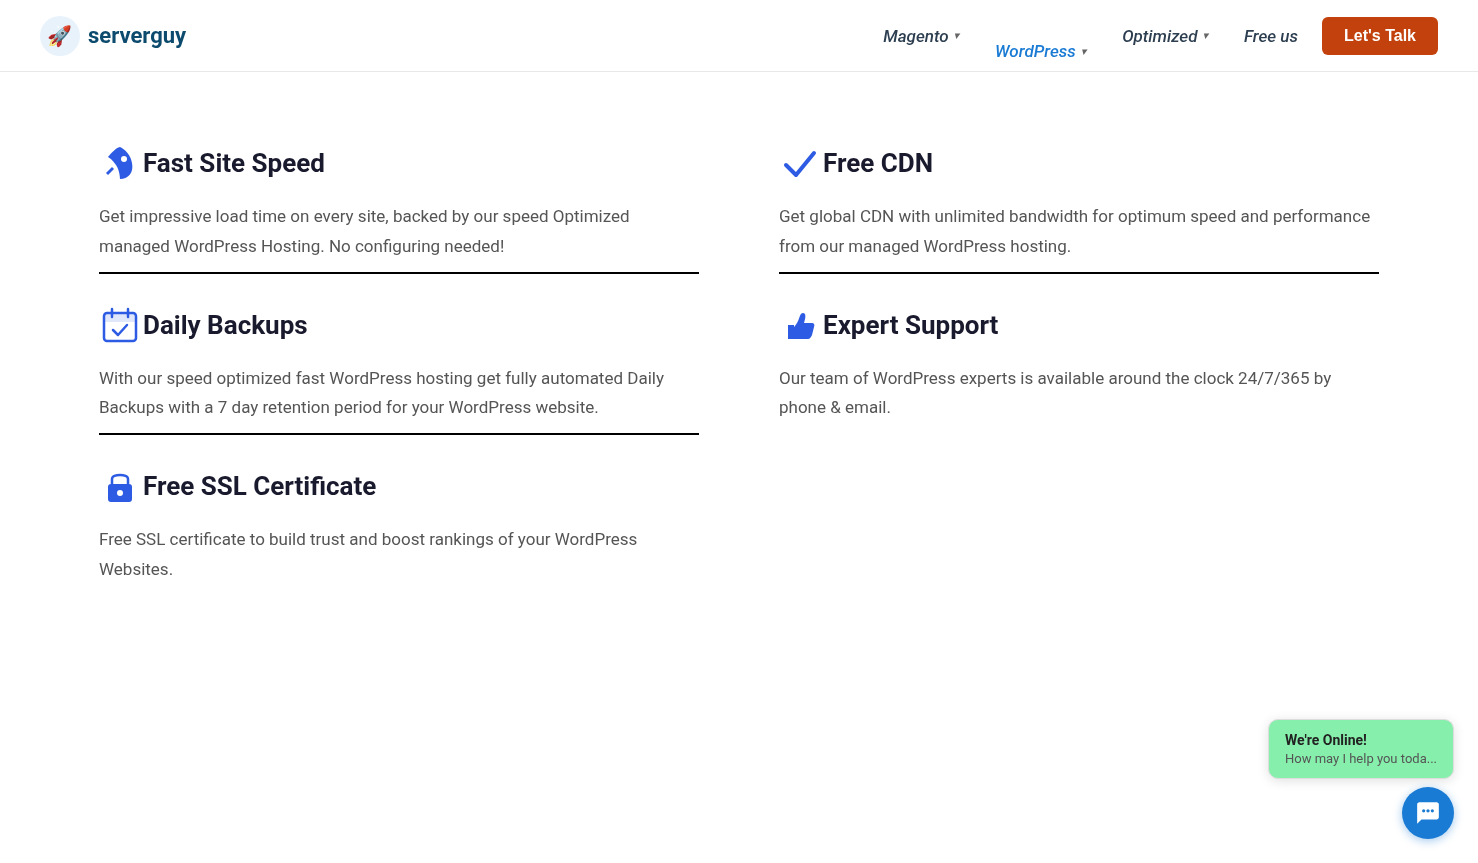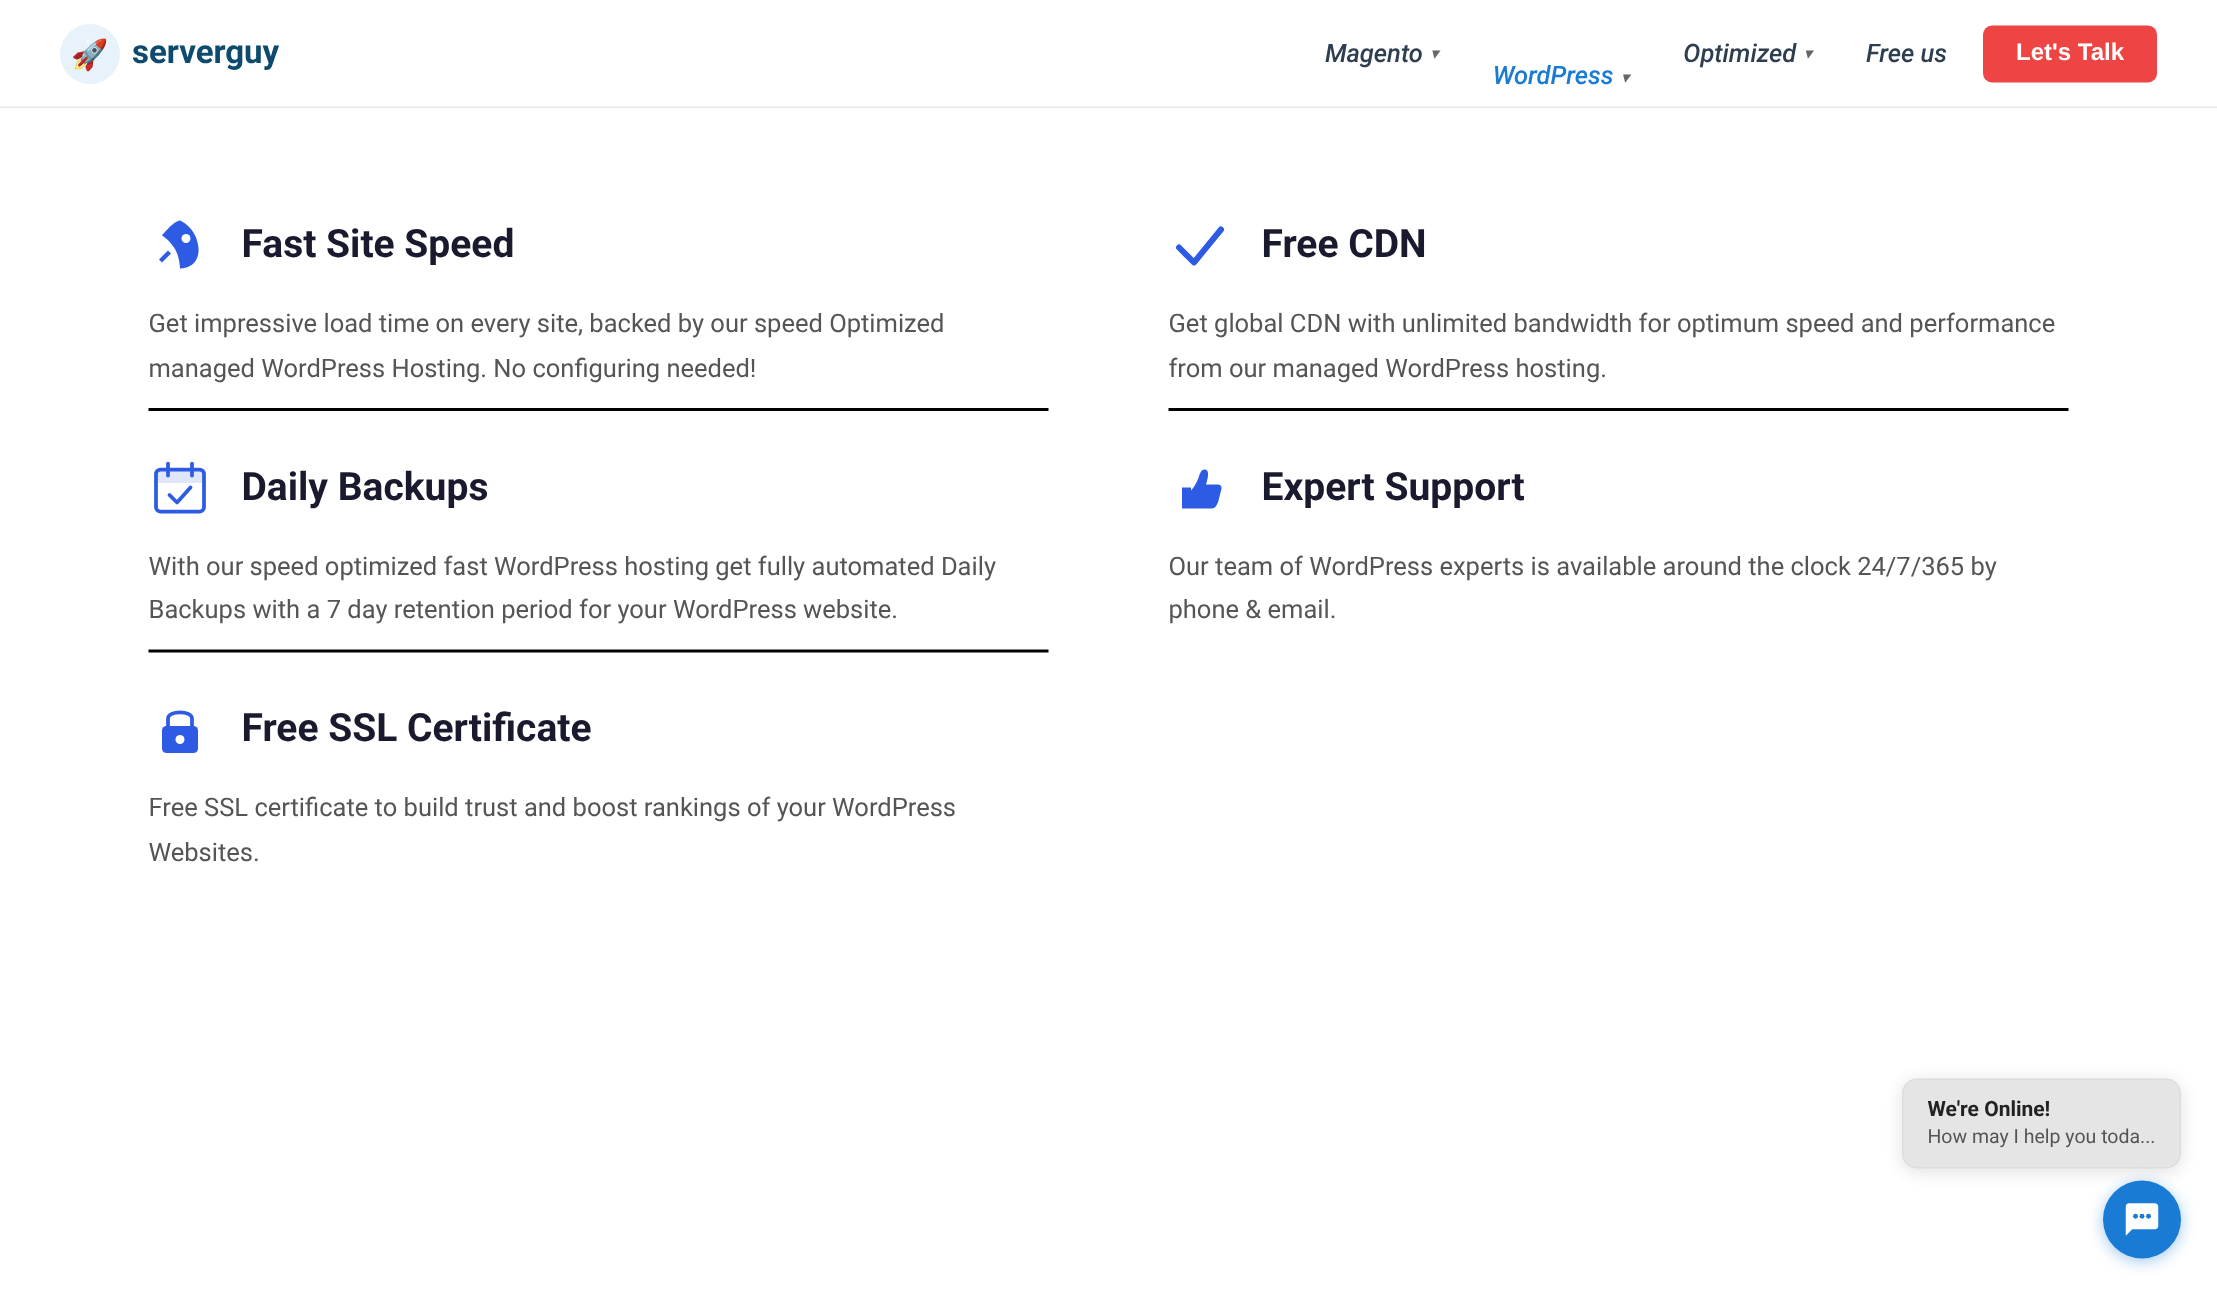--- a/index.html
+++ b/index.html
@@ -55,21 +55,21 @@
     }
     .nav-item.active {
       color: #1a7bd4;
       margin-top: 31px;
     }
     .nav-chevron {
       font-size: 11px;
       color: #666;
     }
     .nav-cta {
-      background: #ef4444;
+      background: #c2410c;
       color: #fff;
       border: none;
       border-radius: 6px;
       padding: 10px 22px;
       font-size: 16px;
       font-weight: 600;
       cursor: pointer;
     }
 
     
@@ -85,21 +85,21 @@
       gap: 0 80px;
     }
 
     .feature-item {
       padding: 30px 0 10px 0;
     }
 
     .feature-header {
       display: flex;
       align-items: center;
-      gap: 20px;
+      gap: 2px;
       margin-bottom: 18px;
     }
 
     .feature-icon {
       width: 42px;
       height: 42px;
       flex-shrink: 0;
       display: flex;
       align-items: center;
       justify-content: center;
@@ -123,21 +123,21 @@
       position: fixed;
       bottom: 24px;
       right: 24px;
       display: flex;
       flex-direction: column;
       align-items: flex-end;
       gap: 8px;
       z-index: 100;
     }
     .chat-bubble {
-      background: #e5e5e5;
+      background: #86efac;
       border: 1px solid #ddd;
       border-radius: 10px;
       padding: 12px 16px;
       box-shadow: 0 2px 12px rgba(0,0,0,0.12);
       max-width: 220px;
     }
     .chat-bubble-title {
       font-size: 14px;
       font-weight: 700;
       color: #222;

